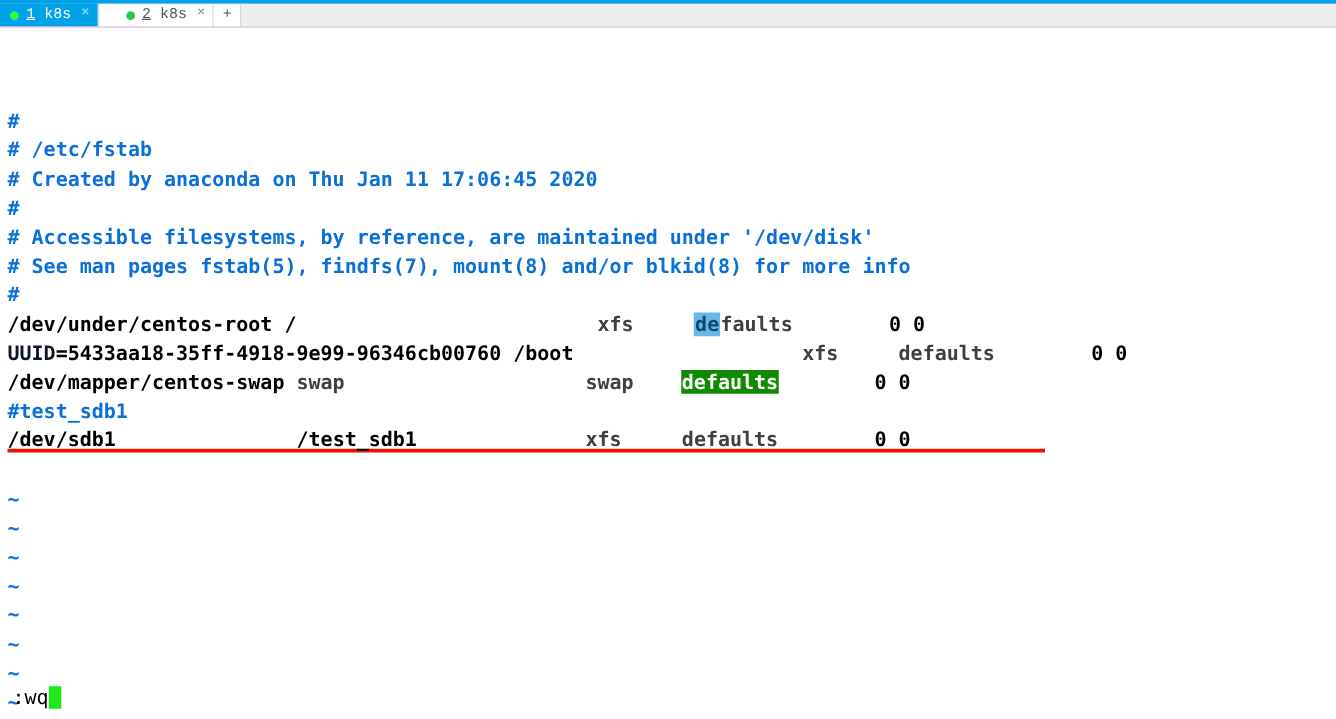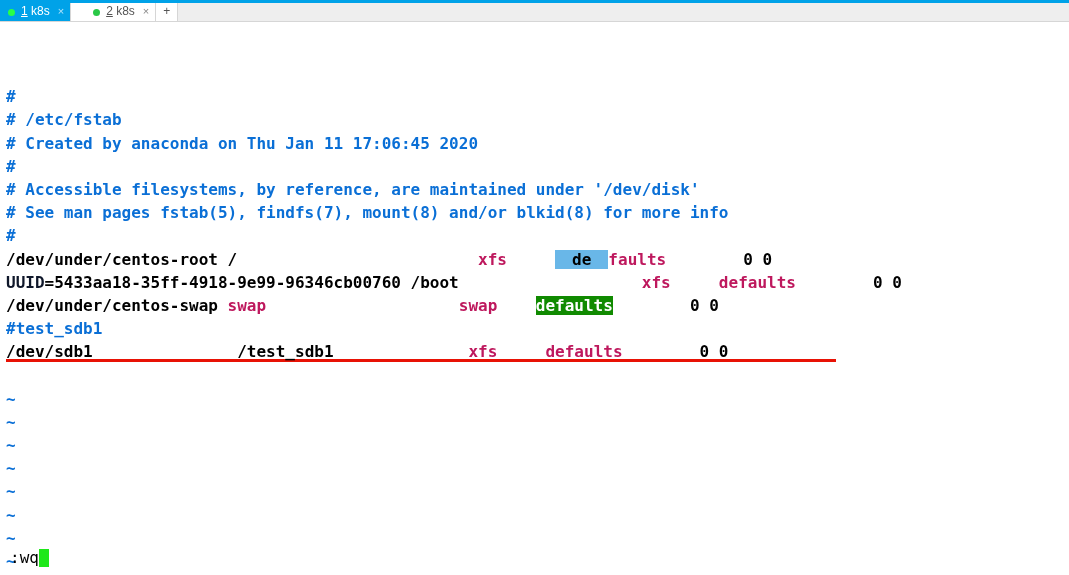--- a/index.html
+++ b/index.html
@@ -13,21 +13,21 @@
     font-weight: bold;
     line-height: 1.45;
   }
   .tabbar {
     height: 22px;
     background: #f0abfc;
     border-top: 3px solid #00a2e8;
     border-bottom: 1px solid #d6d6d6;
     display: flex;
     align-items: stretch;
-    font-family: Liberation Sans, sans-serif;
+    font-family: Liberation Mono, monospace;
     font-weight: normal;
     font-size: 12px;
   }
   .tab {
     display: flex;
     align-items: center;
     padding: 0 6px 0 8px;
     border-right: 1px solid #d6d6d6;
     gap: 6px;
     cursor: pointer;
@@ -45,23 +45,23 @@
     color:#555; cursor:pointer; border-right:1px solid #d6d6d6; background:#fff;
   }
   .filler { flex:1; background:#eeeeee; }
   .term {
     padding: 40px 6px 0 6px;
     white-space: pre;
     color: #000;
   }
   .blue  { color: #0a6fd6; }
   .teal  { color: #0f172a; }
-  .green { color: #be185d; }
+  .green { color: #404040; }
   .hl-green-bg { background: #108a00; color: #fff; }
-  .hl-blue-bg  { background:#69b7e8; color:#000000; padding:0 17px; }
+  .hl-blue-bg  { background:#69b7e8; color:#0c4a6e; padding:0 1px; }
   .tilde { color: #0a6fd6; }
   .underline-red {
     display:block;
     width: 830px;
     border-bottom: 3px solid #e81205;
     margin-top: -4px;
     margin-bottom: 2px;
   }
   .cmdline {
     position: absolute;
@@ -98,21 +98,21 @@
 <div class="term">
 <span class="blue">#</span>
 <span class="blue"># /etc/fstab</span>
 <span class="blue"># Created by anaconda on Thu Jan 11 17:06:45 2020</span>
 <span class="blue">#</span>
 <span class="blue"># Accessible filesystems, by reference, are maintained under '/dev/disk'</span>
 <span class="blue"># See man pages fstab(5), findfs(7), mount(8) and/or blkid(8) for more info</span>
 <span class="blue">#</span>
 <span><span>/dev/under/centos-root /</span>                         <span class="green">xfs</span>     <span class="hl-blue-bg">de</span><span class="green">faults</span>        <span>0 0</span></span>
 <span><span class="teal">UUID</span><span>=5433aa18-35ff-4918-9e99-96346cb00760 /boot</span>                   <span class="green">xfs</span>     <span class="green">defaults</span>        <span>0 0</span></span>
-<span><span>/dev/under/centos-swap </span><span class="green">swap</span>                    <span class="green">swap</span>    <span class="hl-green-bg">defaults</span>        <span>0 0</span></span>
+<span><span>/dev/mapper/centos-swap </span><span class="green">swap</span>                    <span class="green">swap</span>    <span class="hl-green-bg">defaults</span>        <span>0 0</span></span>
 <span class="blue">#test_sdb1</span>
 <span><span>/dev/sdb1</span>               <span>/test_sdb1</span>              <span class="green">xfs</span>     <span class="green">defaults</span>        <span>0 0</span></span>
 <span class="underline-red"></span>
 <span class="tilde">~</span>
 <span class="tilde">~</span>
 <span class="tilde">~</span>
 <span class="tilde">~</span>
 <span class="tilde">~</span>
 <span class="tilde">~</span>
 <span class="tilde">~</span>

